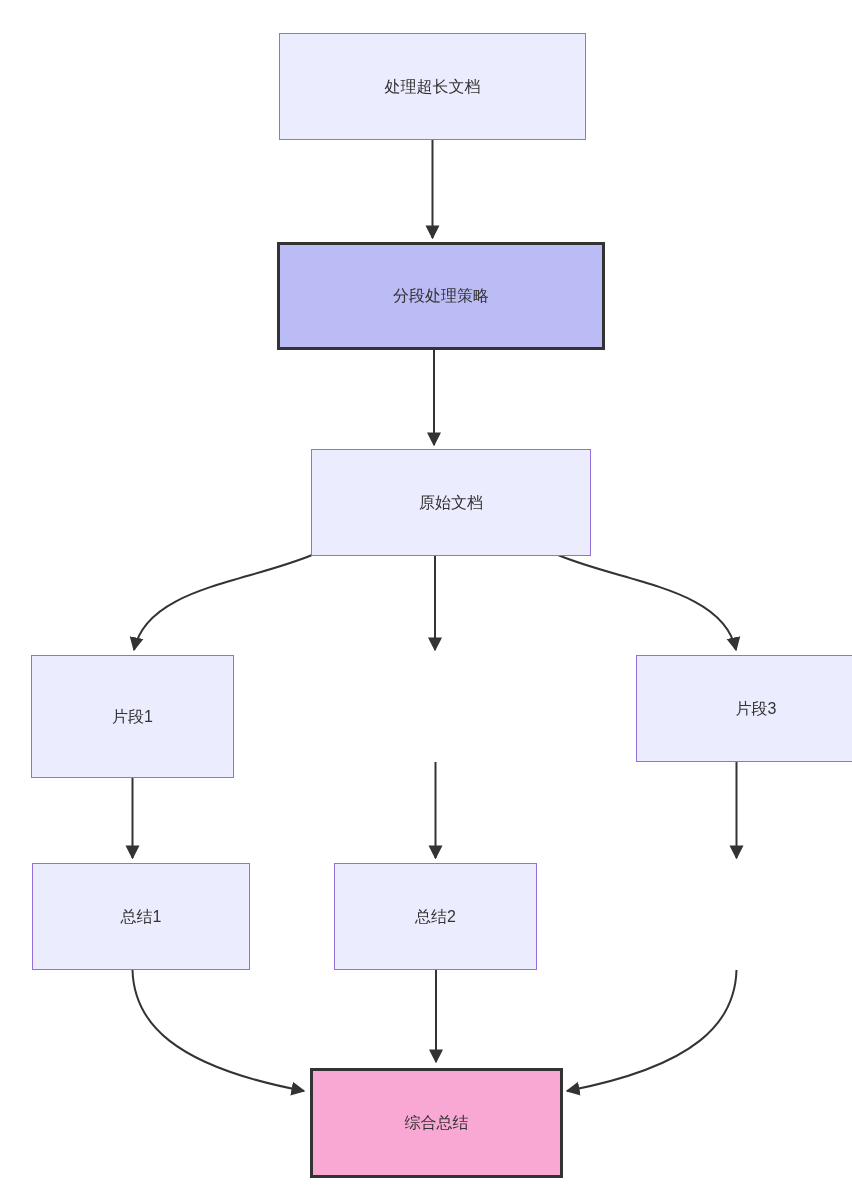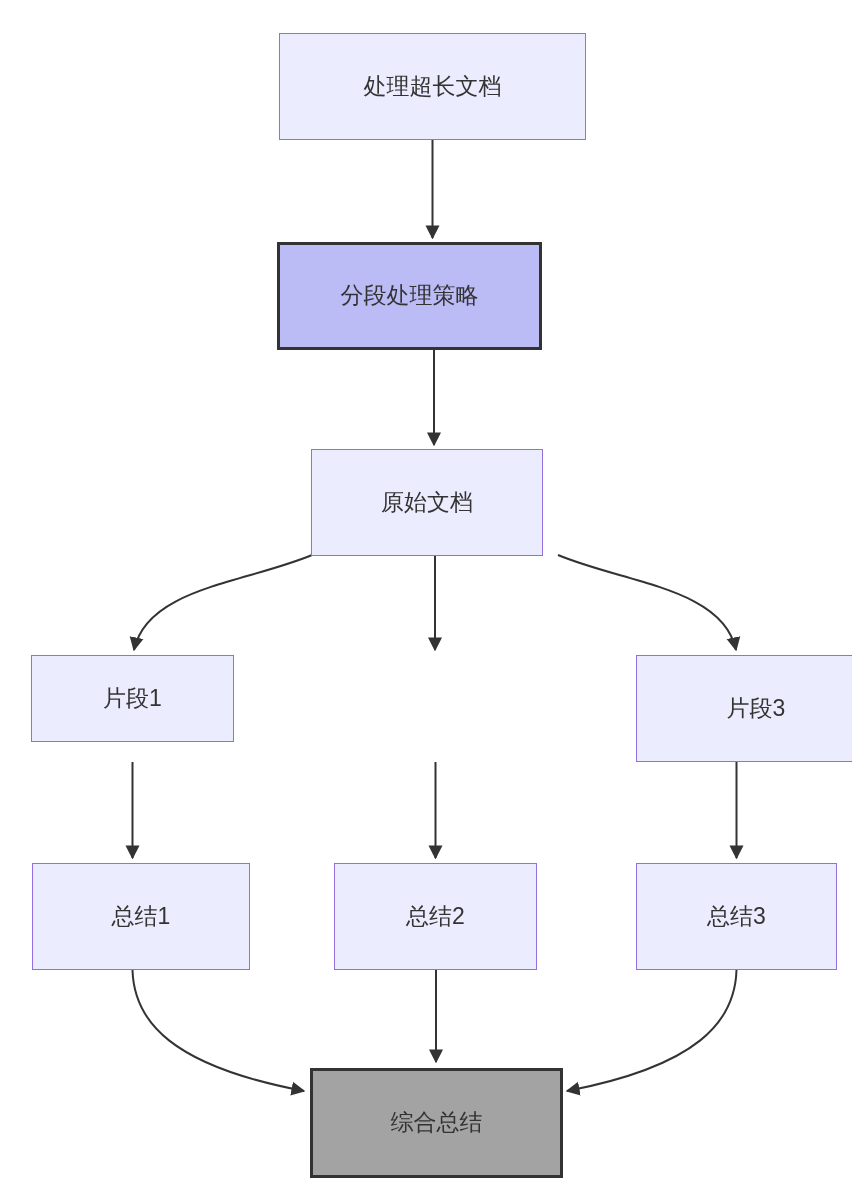--- a/index.html
+++ b/index.html
@@ -12,27 +12,27 @@
   }
   .edges{position:absolute;left:0;top:0;}
   .edge{fill:none;stroke:#333333;stroke-width:2px;}
   .node{
     position:absolute;
     display:flex;align-items:center;justify-content:center;
     box-sizing:border-box;
     background:#ECECFF;
     border:1.6px solid #9370DB;
     color:#333333;
-    font-size:23px;
+    font-size:16px;
     line-height:1.2;
     text-align:center;
     white-space:nowrap;
   }
   .node--highlight{background:#BBBBF6;border:3.5px solid #333333;}
-  .node--final{background:#a3a3a3;border:3.5px solid #333333;}
+  .node--final{background:#f9a8d4;border:3.5px solid #333333;}
 </style>
 </head>
 <body>
 
 <div class="canvas">
 
   <svg class="edges" width="852" height="1196" viewBox="0 0 852 1196">
     <defs>
       <marker id="arrow" viewBox="0 0 10 10" refX="9" refY="5" markerUnits="userSpaceOnUse" markerWidth="14" markerHeight="16" orient="auto">
         <path d="M0,0 L10,5 L0,10 z" fill="#333333"></path>
@@ -48,46 +48,43 @@
     <path class="edge" d="M736.5,762 L736.5,858" marker-end="url(#arrow)"></path>
     <path class="edge" d="M132.5,970 C134,1022 172,1066 304,1091" marker-end="url(#arrow)"></path>
     <path class="edge" d="M436,970 L436,1062" marker-end="url(#arrow)"></path>
     <path class="edge" d="M736.5,970 C735,1022 697,1066 567,1091" marker-end="url(#arrow)"></path>
   </svg>
 
   <div class="node" style="left:279px;top:33px;width:307px;height:107px">
     <span>处理超长文档</span>
   </div>
 
-  <div class="node node--highlight" style="left:277px;top:242px;width:265px;height:108px">
+  <div class="node node--highlight" style="left:277px;top:242px;width:328px;height:108px">
     <span>分段处理策略</span>
   </div>
 
-  <div class="node" style="left:311px;top:449px;width:232px;height:107px">
+  <div class="node" style="left:311px;top:449px;width:280px;height:107px">
     <span>原始文档</span>
   </div>
 
-  <div class="node" style="left:31px;top:655px;width:203px;height:87px">
+  <div class="node" style="left:31px;top:655px;width:203px;height:123px">
     <span>片段1</span>
   </div>
 
 
   <div class="node" style="left:636px;top:655px;width:240px;height:107px">
     <span>片段3</span>
   </div>
 
   <div class="node" style="left:32px;top:863px;width:218px;height:107px">
     <span>总结1</span>
   </div>
 
   <div class="node" style="left:334px;top:863px;width:203px;height:107px">
     <span>总结2</span>
   </div>
 
-  <div class="node" style="left:636px;top:863px;width:201px;height:107px">
-    <span>总结3</span>
-  </div>
 
   <div class="node node--final" style="left:310px;top:1068px;width:253px;height:110px">
     <span>综合总结</span>
   </div>
 
 </div>
 
 </body></html>

